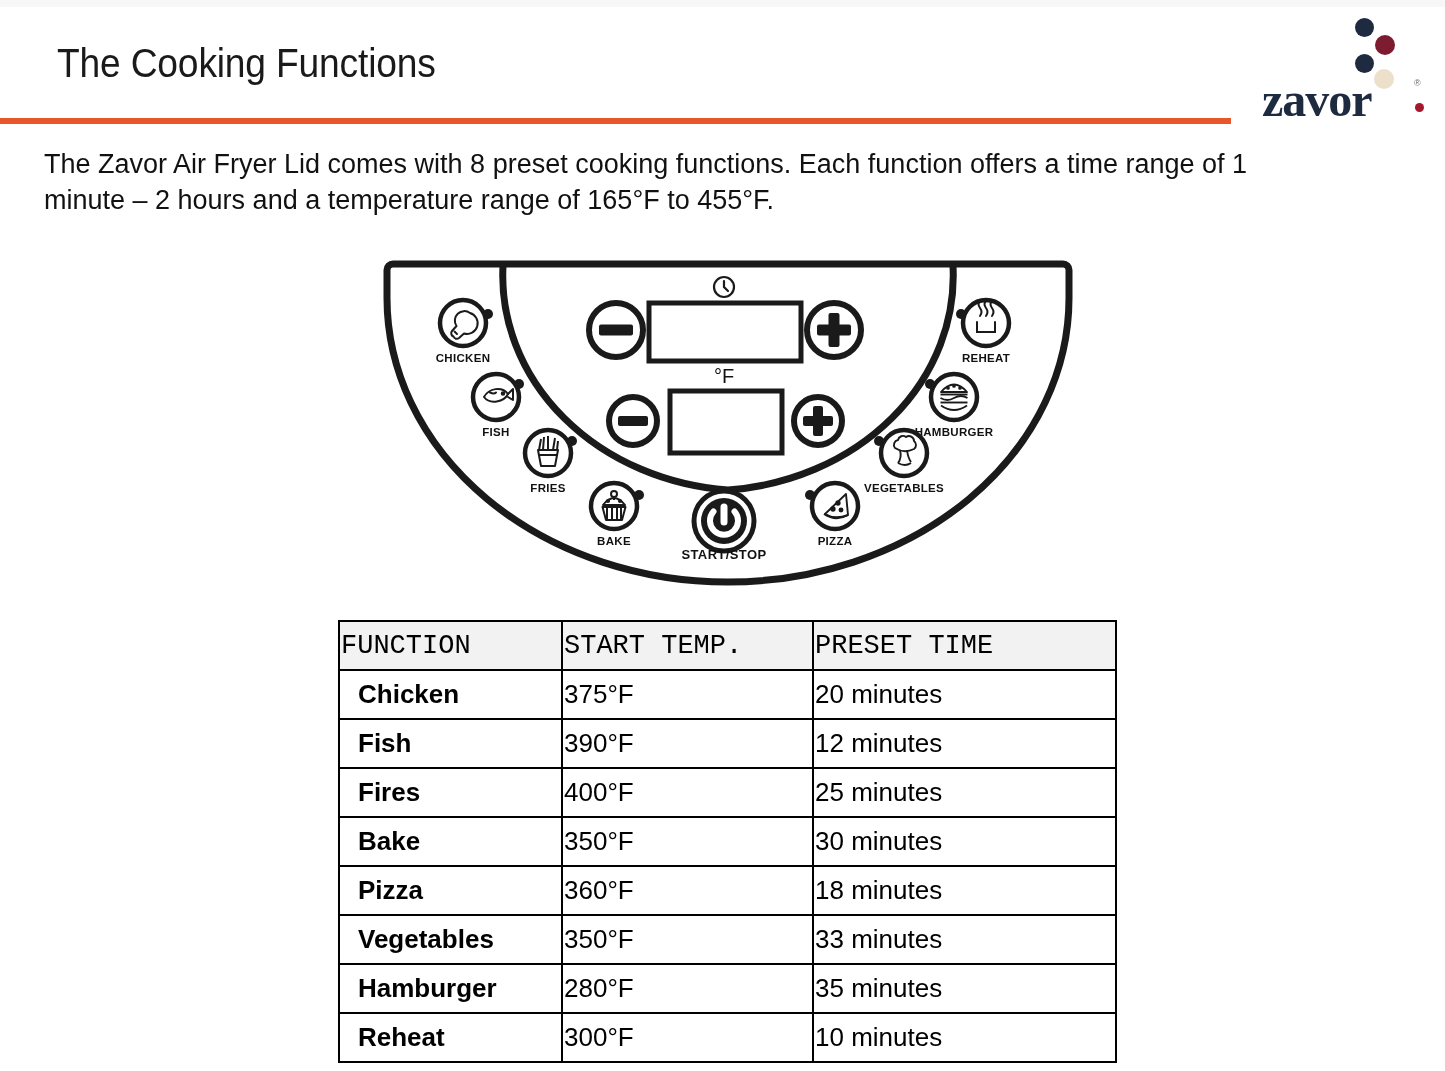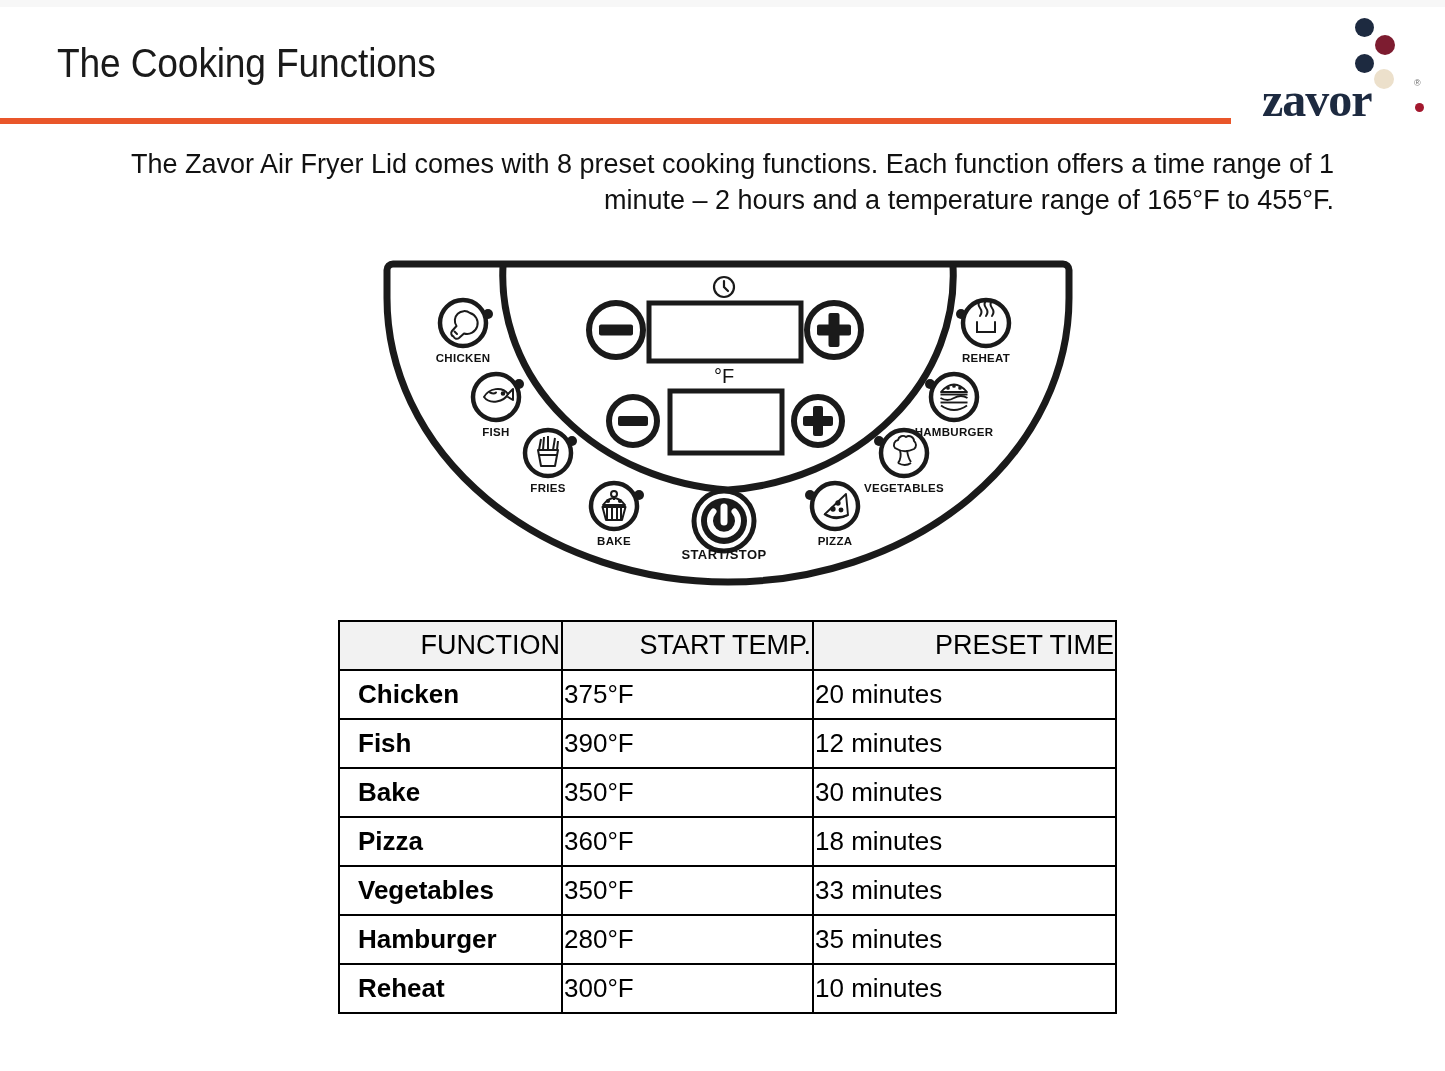--- a/index.html
+++ b/index.html
@@ -50,21 +50,20 @@
   .logo .enddot{
     position:absolute;left:153px;top:85px;width:9px;height:9px;
     border-radius:50%;background:#a3182e;
   }
 
   
   .intro{
     position:absolute;left:44px;top:147px;width:1290px;
     font-size:27px;line-height:1.33;color:#111;
     font-family:"Liberation Sans Narrow","Liberation Sans",sans-serif;
-    text-align:right;
   }
 
   
   .panel{position:absolute;left:383px;top:258px;width:690px;height:330px;}
   .panel svg{display:block;}
   .lbl{
     font-family:"Liberation Sans",sans-serif;
     font-size:11.5px;font-weight:700;fill:#111;
     text-anchor:middle;letter-spacing:0.3px;
   }
@@ -92,21 +91,22 @@
     border:2px solid #000;
     height:45px;
     font-size:26px;
     color:#000;
     font-family:"Liberation Sans Narrow","Liberation Sans",sans-serif;
   }
   table.presets thead th{
     background:#f2f2f2;
     font-weight:400;
     font-size:27px;
-    text-align:right;
+    text-align:left;
+    font-family:Liberation Mono, monospace;
   }
   table.presets td.fn{
     font-weight:700;text-align:left;padding-left:18px;
   }
   table.presets td.val{
     font-weight:400;
   }
 </style>
 </head>
 <body>
@@ -297,20 +297,25 @@
       <td class="fn">Chicken</td>
       <td class="val">375°F</td>
       <td class="val">20 minutes</td>
     </tr>
     <tr>
       <td class="fn">Fish</td>
       <td class="val">390°F</td>
       <td class="val">12 minutes</td>
     </tr>
     <tr>
+      <td class="fn">Fires</td>
+      <td class="val">400°F</td>
+      <td class="val">25 minutes</td>
+    </tr>
+    <tr>
       <td class="fn">Bake</td>
       <td class="val">350°F</td>
       <td class="val">30 minutes</td>
     </tr>
     <tr>
       <td class="fn">Pizza</td>
       <td class="val">360°F</td>
       <td class="val">18 minutes</td>
     </tr>
     <tr>

